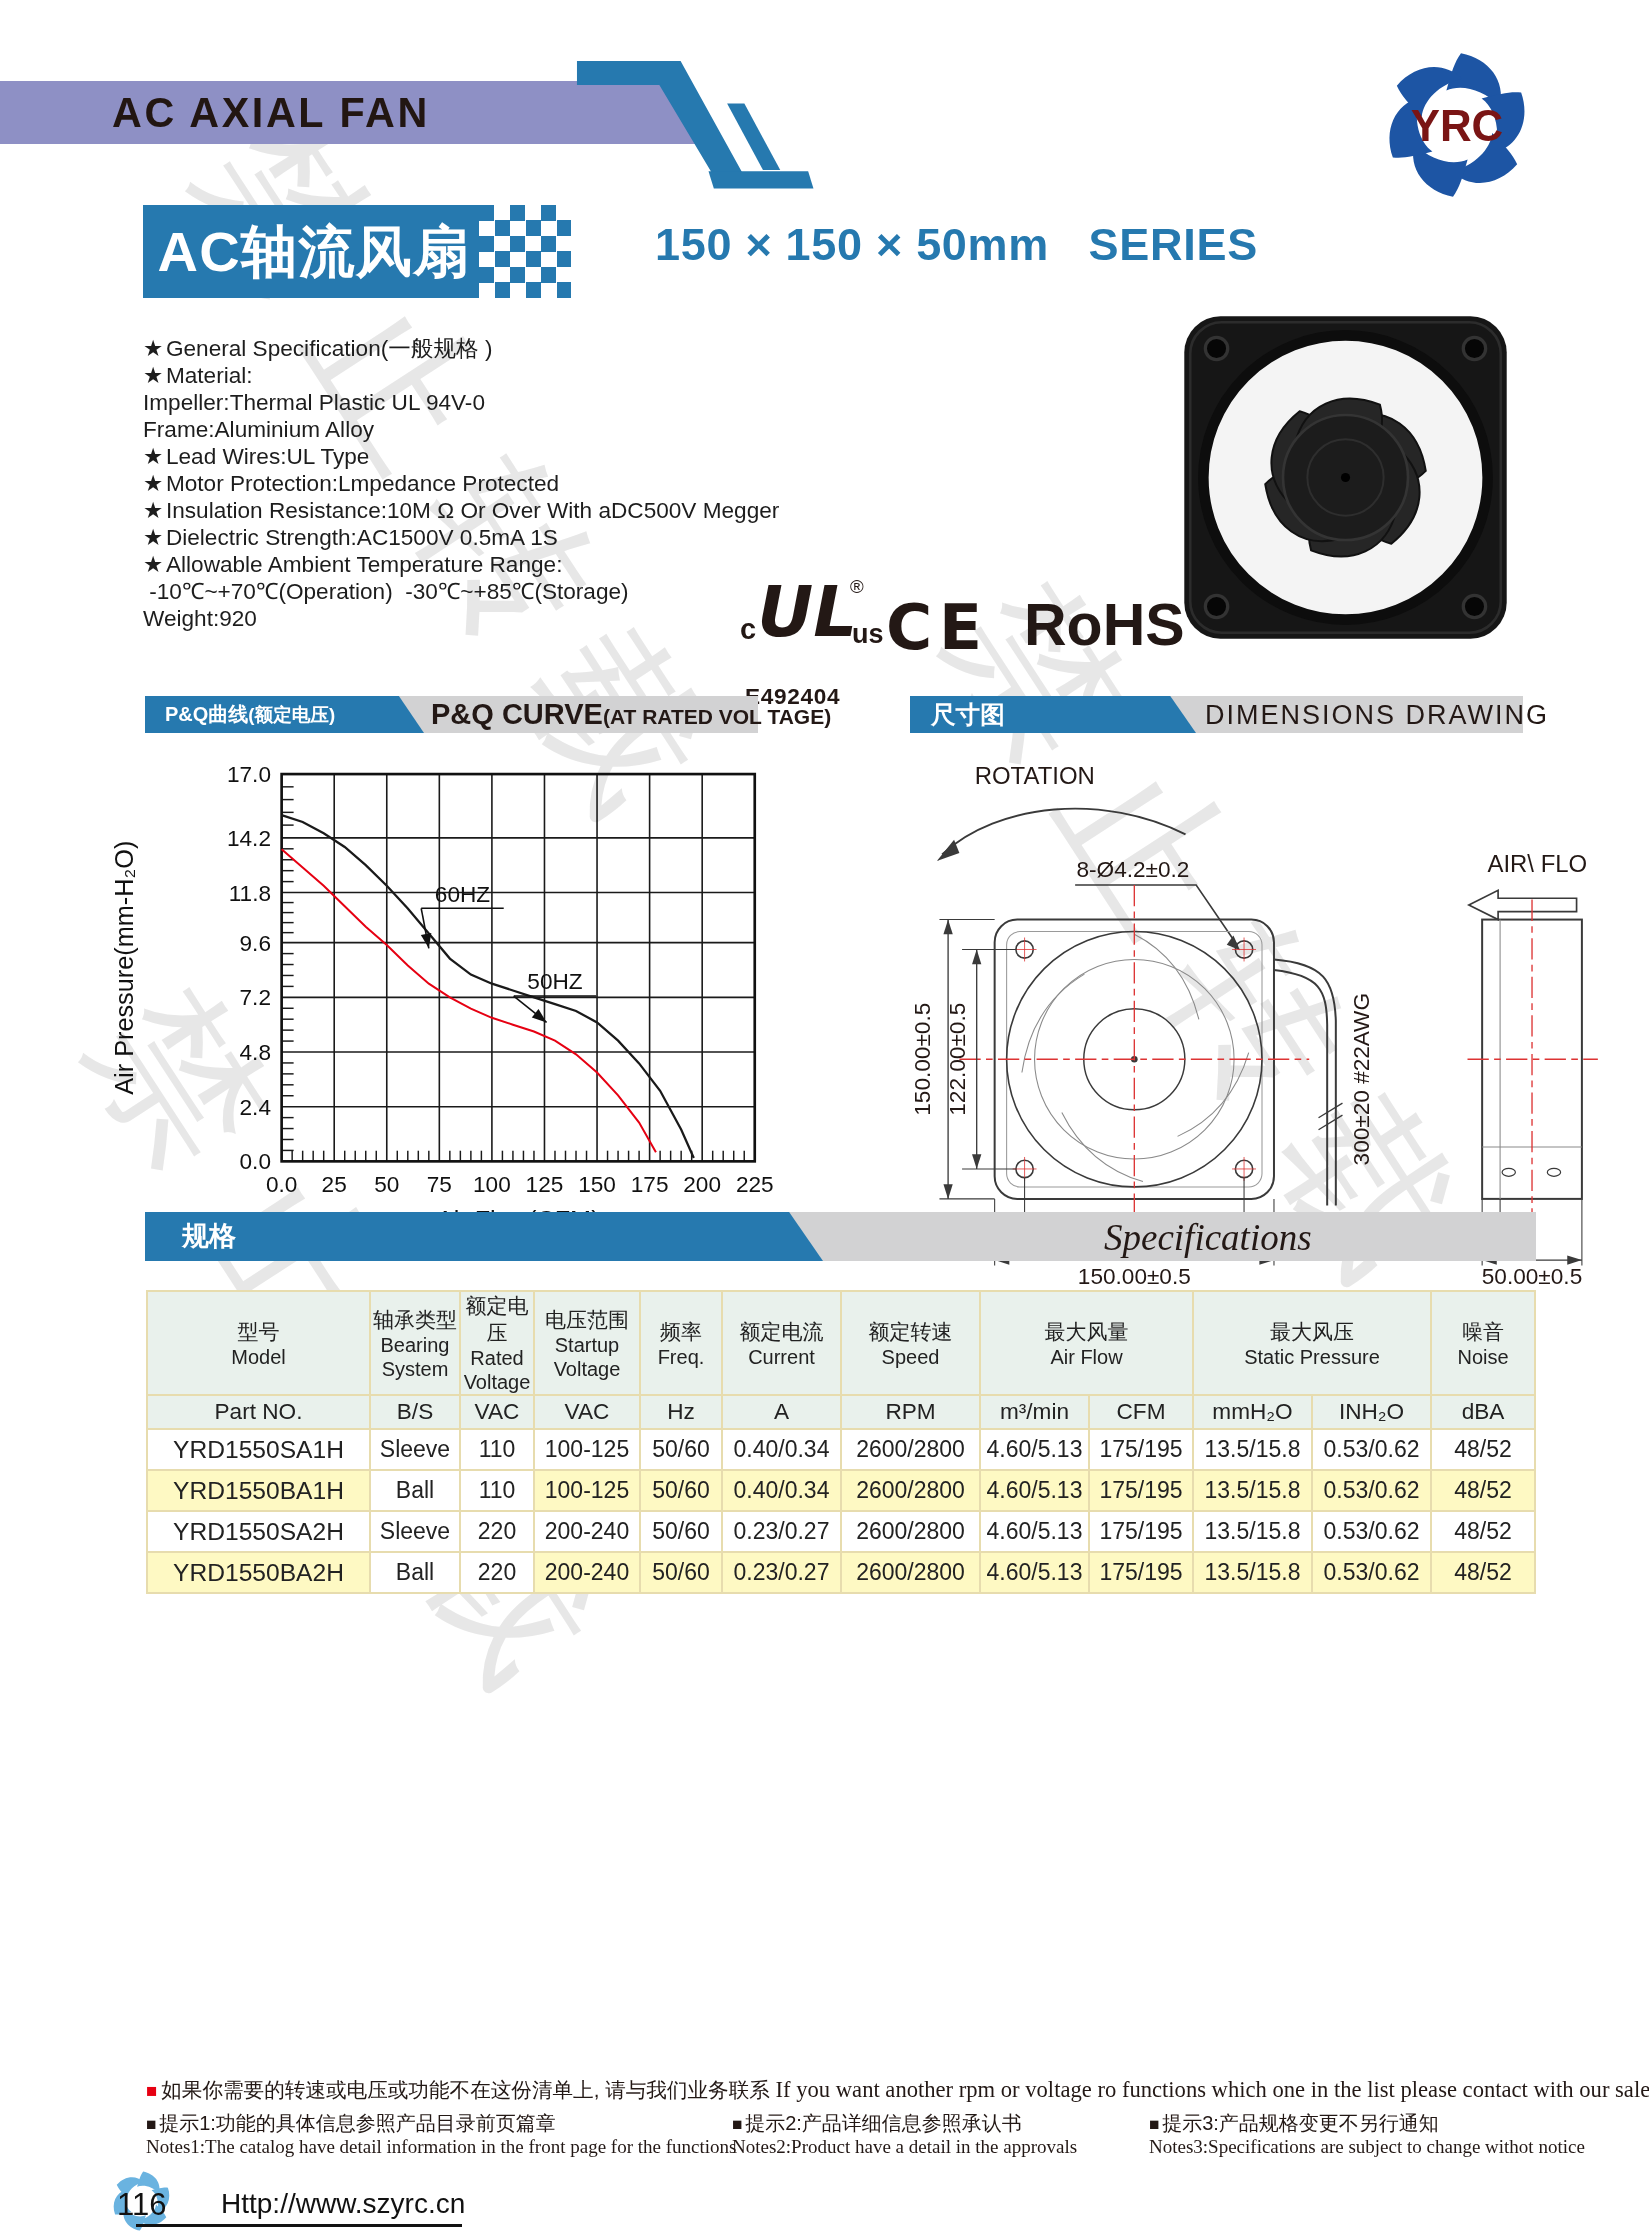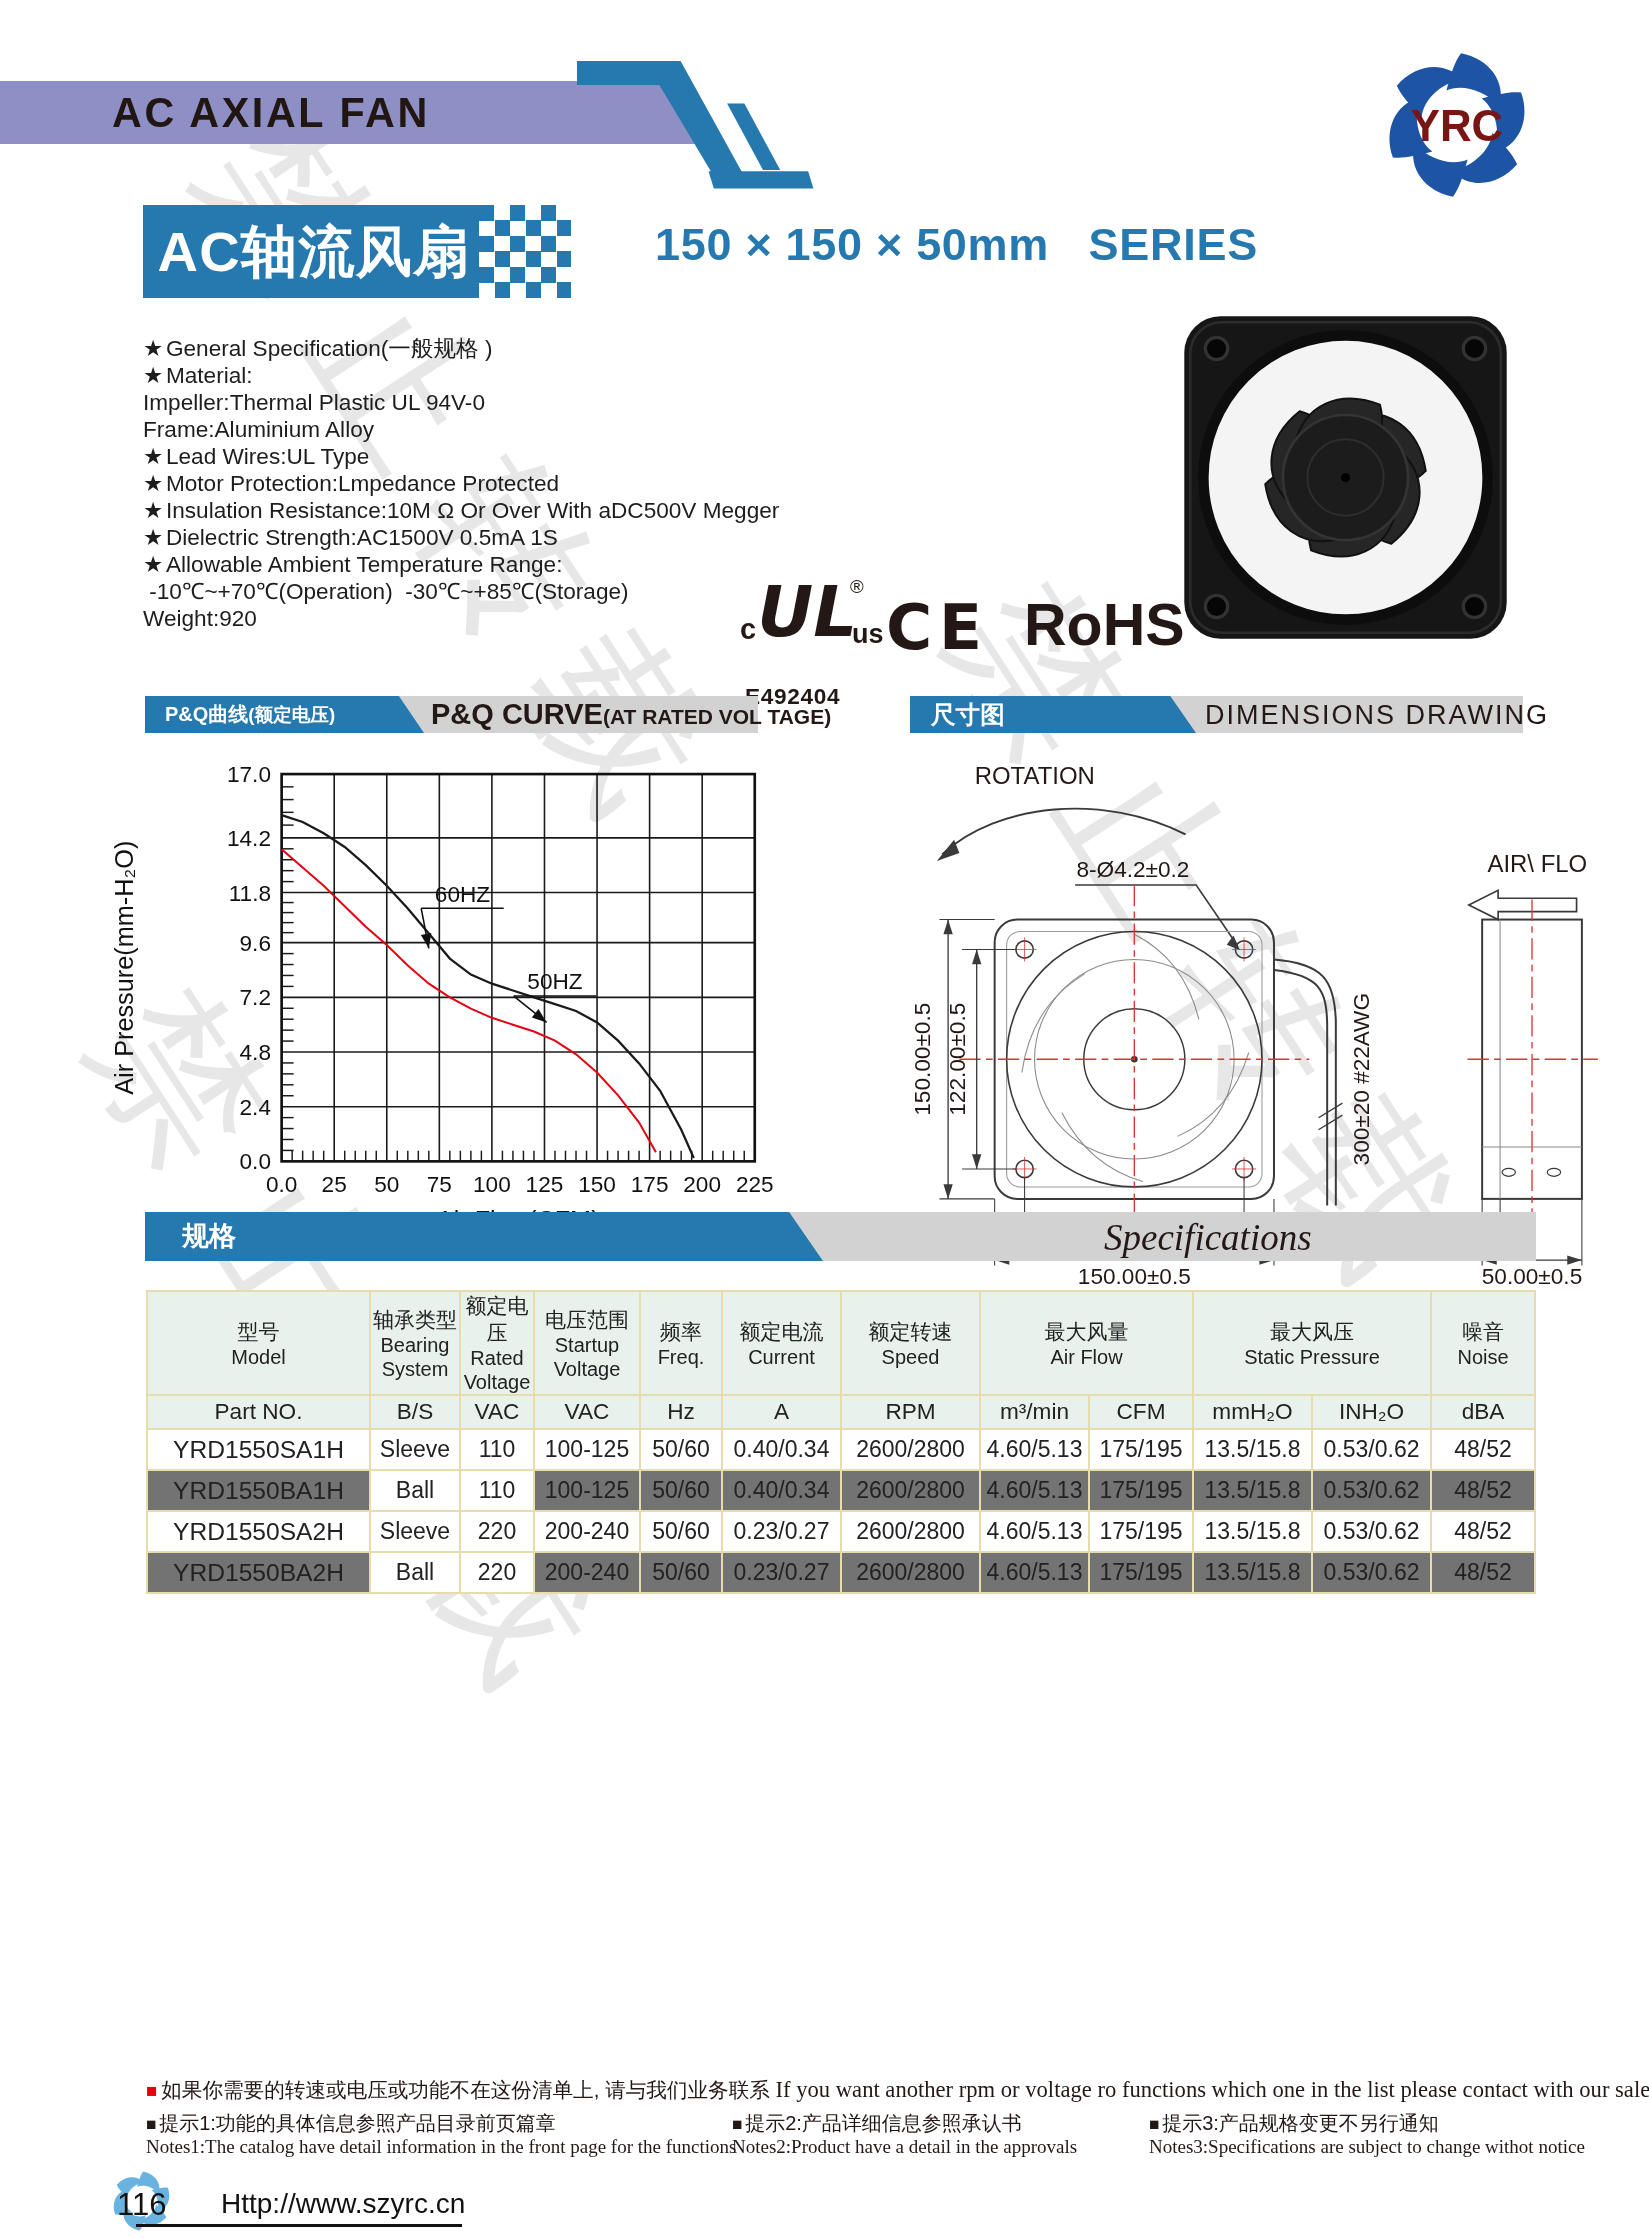--- a/index.html
+++ b/index.html
@@ -76,21 +76,21 @@
   .spec-table{position:absolute;left:146px;top:1290px;width:1390px;border-collapse:collapse;
               table-layout:fixed;z-index:2;background:#fff;}
   .spec-table th,.spec-table td{border:2px solid #e7dcae;text-align:center;vertical-align:middle;
               padding:0;color:#222;}
   .spec-table th.h1{height:67px;background:#e9f1ec;font-weight:normal;}
   .spec-table th.h1 .zh{font-size:21px;line-height:27px;}
   .spec-table th.h1 .en{font-size:20px;line-height:24px;}
   .spec-table th.h2{height:32px;background:#e9f1ec;font-weight:normal;font-size:22.6px;}
   .spec-table td{height:39px;font-size:23px;}
   .spec-table td.model{font-size:24.6px;}
-  .spec-table tr.alt td{background:#737373;}
+  .spec-table tr.alt td{background:#fef9c3;}
   .spec-table tr.alt td.white{background:#fff;}
 
   
   .sales-line{left:146px;top:2076px;z-index:2;white-space:nowrap;}
   .sales-line .rb{color:#e60012;font-size:18.6px;margin-right:4px;}
   .sales-zh{font-size:20.6px;}
   .sales-en{font-family:"Liberation Serif",serif;font-size:22.6px;}
   .note-zh{z-index:2;font-size:20px;white-space:nowrap;}
   .note-zh .bb{font-size:17.3px;margin-right:2.7px;}
   .note-en{z-index:2;font-family:"Liberation Serif",serif;font-size:19px;white-space:nowrap;}

